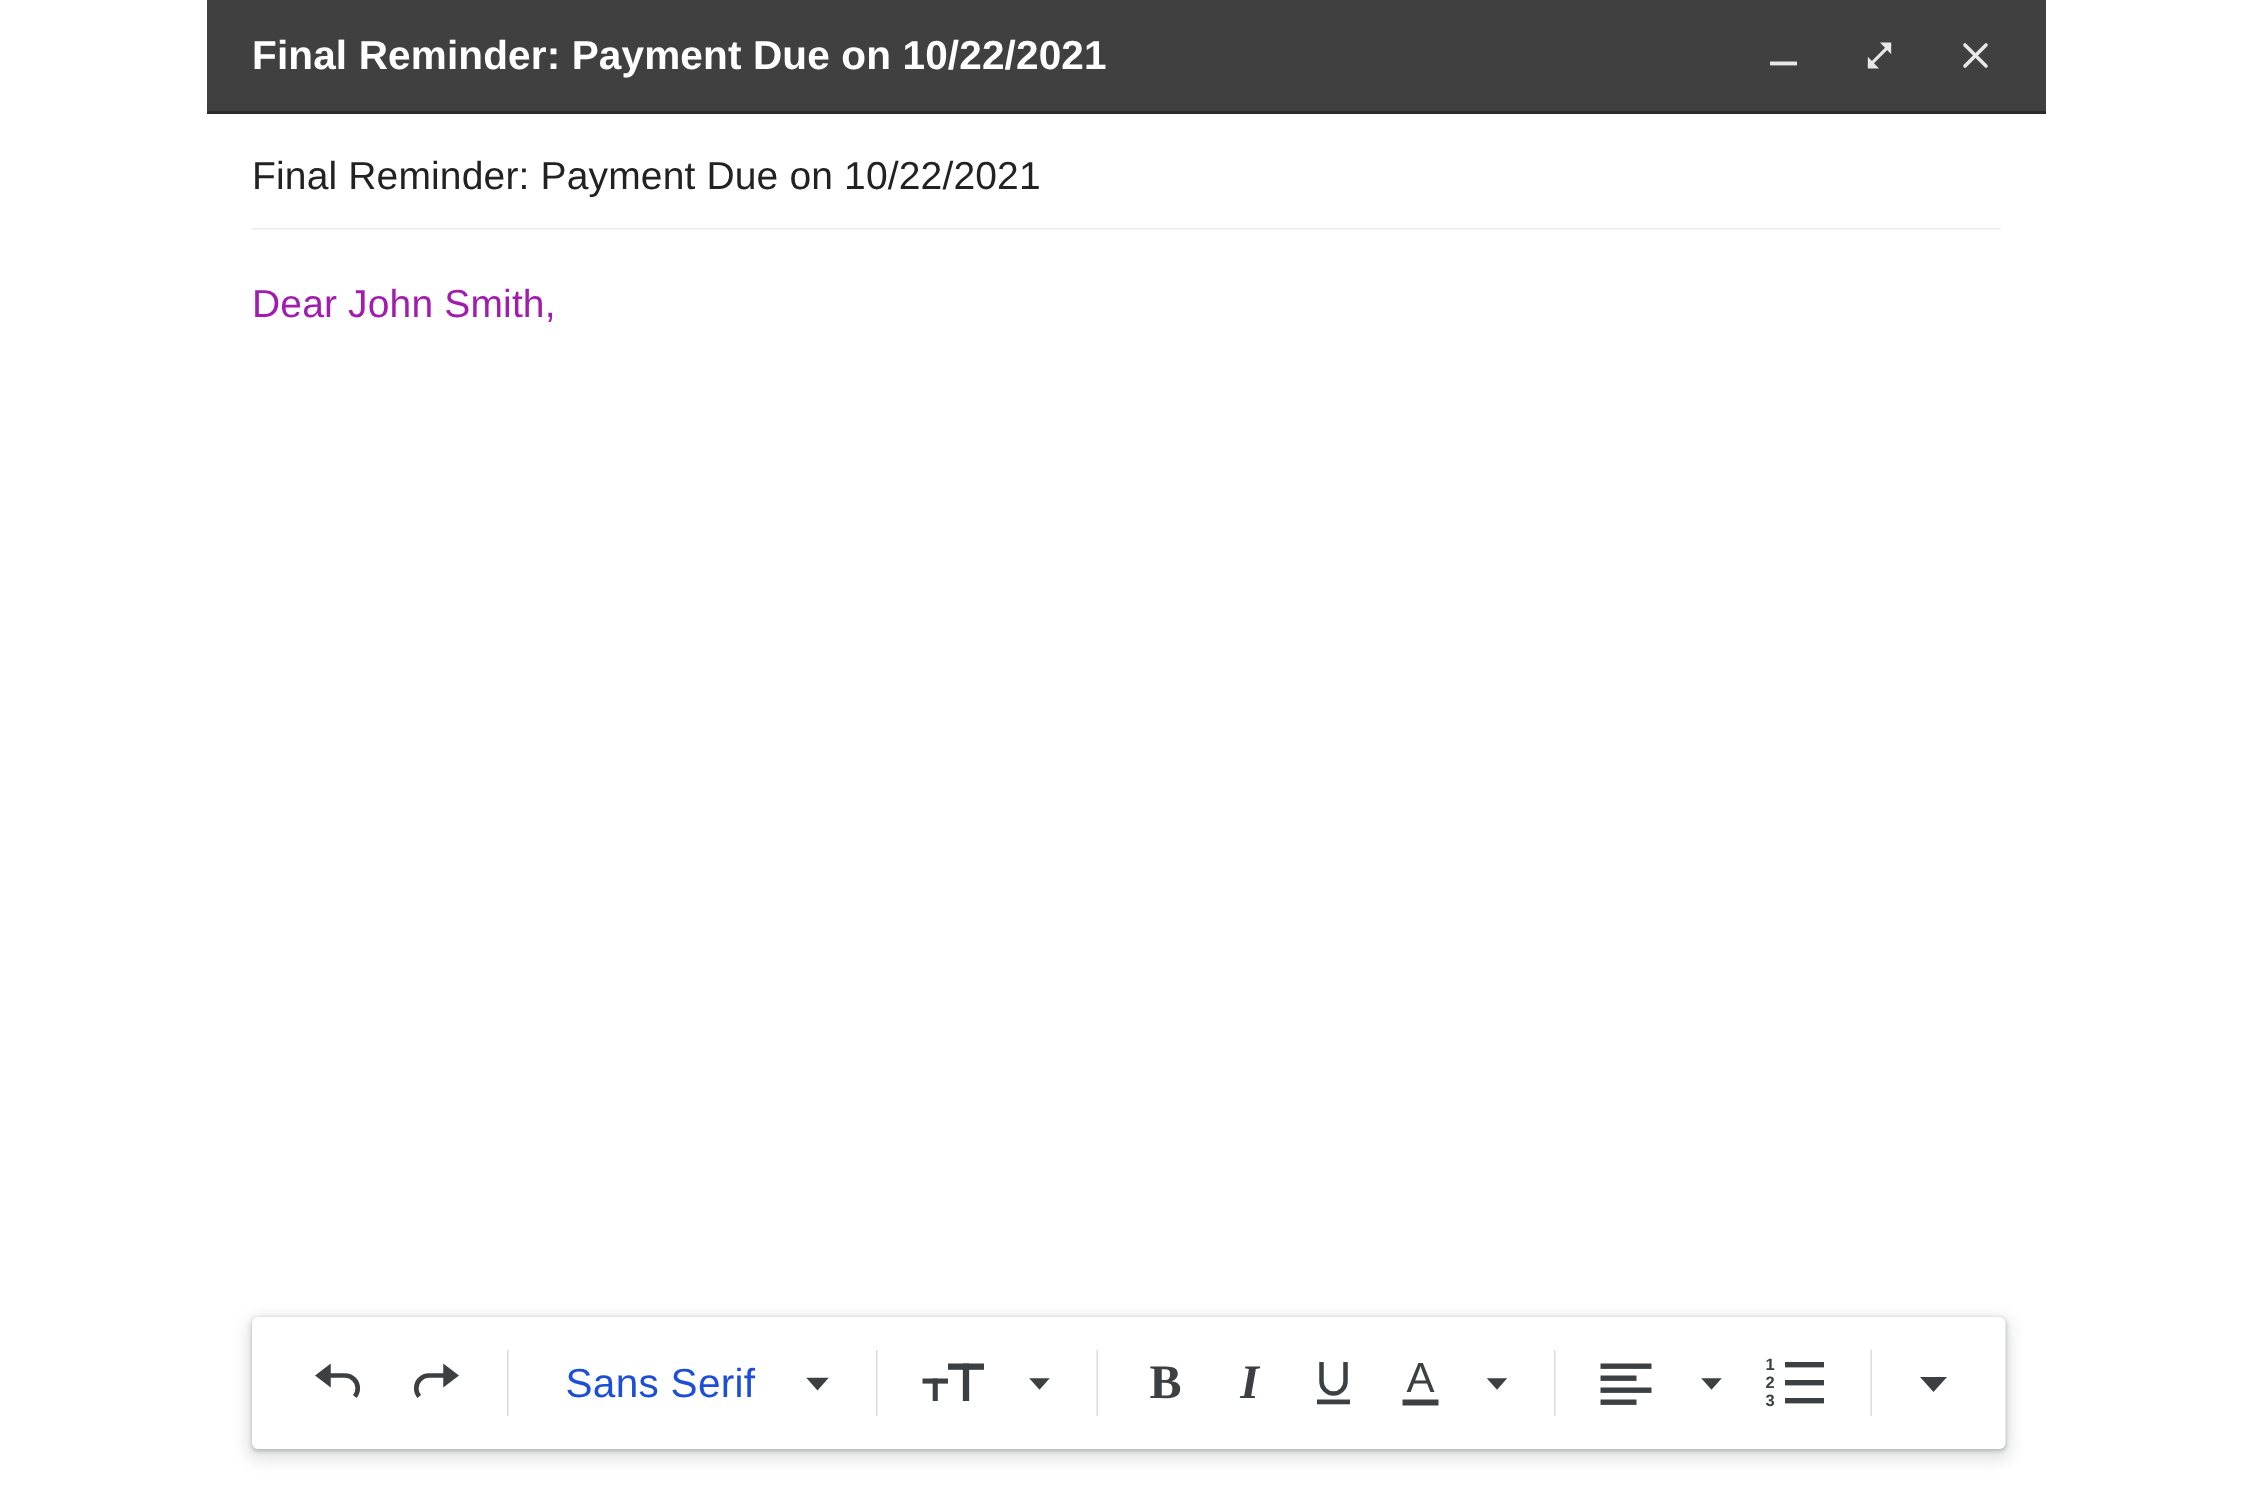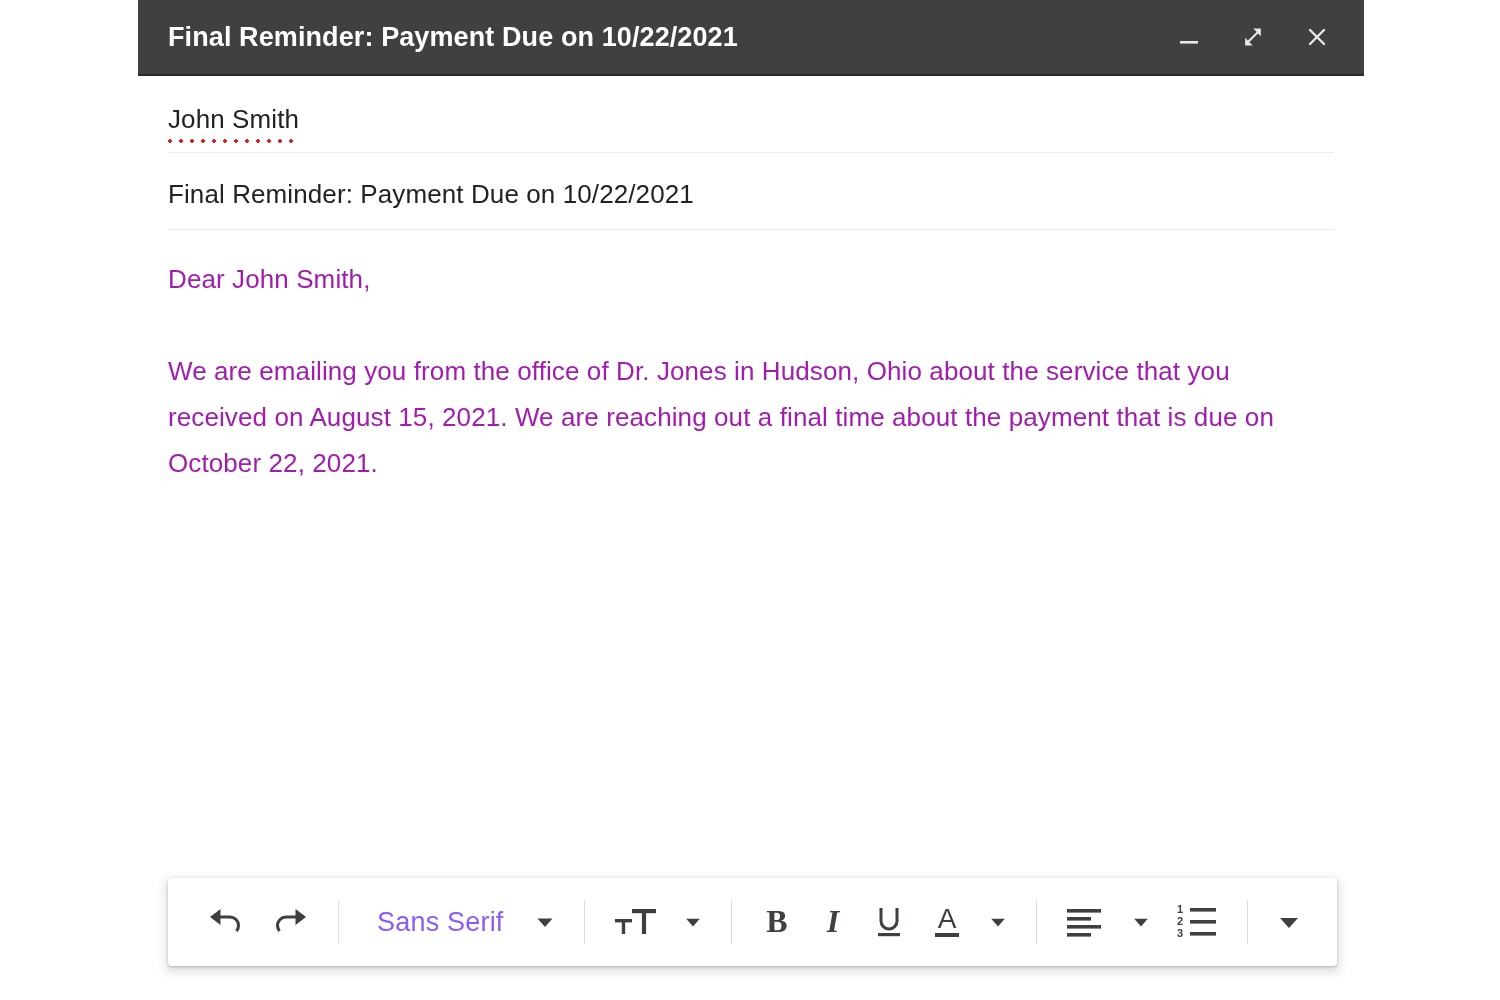--- a/index.html
+++ b/index.html
@@ -159,21 +159,21 @@
   .tool svg { display: block; }
   .sep {
     width: 1px;
     height: 44px;
     background: #dadce0;
     margin: 0 16px;
     flex: 0 0 auto;
   }
   .font-name {
     font-size: 27px;
-    color: #8b5cf6;
+    color: #1d4ed8;
     white-space: nowrap;
     padding: 0 6px 0 10px;
     letter-spacing: 0.2px;
   }
   .spacer-lg { width: 26px; }
   .spacer-md { width: 16px; }
   .spacer-sm { width: 8px; }
 </style>
 </head>
 <body>
@@ -216,32 +216,28 @@
               </g>
             </svg>
           </span>
         </button>
 
       </div>
     </div>
 
     <div class="compose-body">
 
-      <div class="field-row">
-        <span class="field-text spell-underline" placeholder="Recipients">John Smith</span>
-      </div>
 
       <div class="field-row subject-row">
         <span class="field-text" placeholder="Subject">Final Reminder: Payment Due on 10/22/2021</span>
       </div>
 
       <div class="message-area" placeholder="Compose email">
         <p class="msg-para">Dear John Smith,</p>
         <div class="msg-blank"></div>
-        <p class="msg-para">We are emailing you from the office of Dr. Jones in Hudson, Ohio about the service that you received on August 15, 2021. We are reaching out a final time about the payment that is due on October 22, 2021.</p>
       </div>
 
     </div>
   </div>
 
   <div class="toolbar-wrap">
     <div class="format-toolbar">
 
       <button class="tool" title="Undo">
         <span>

